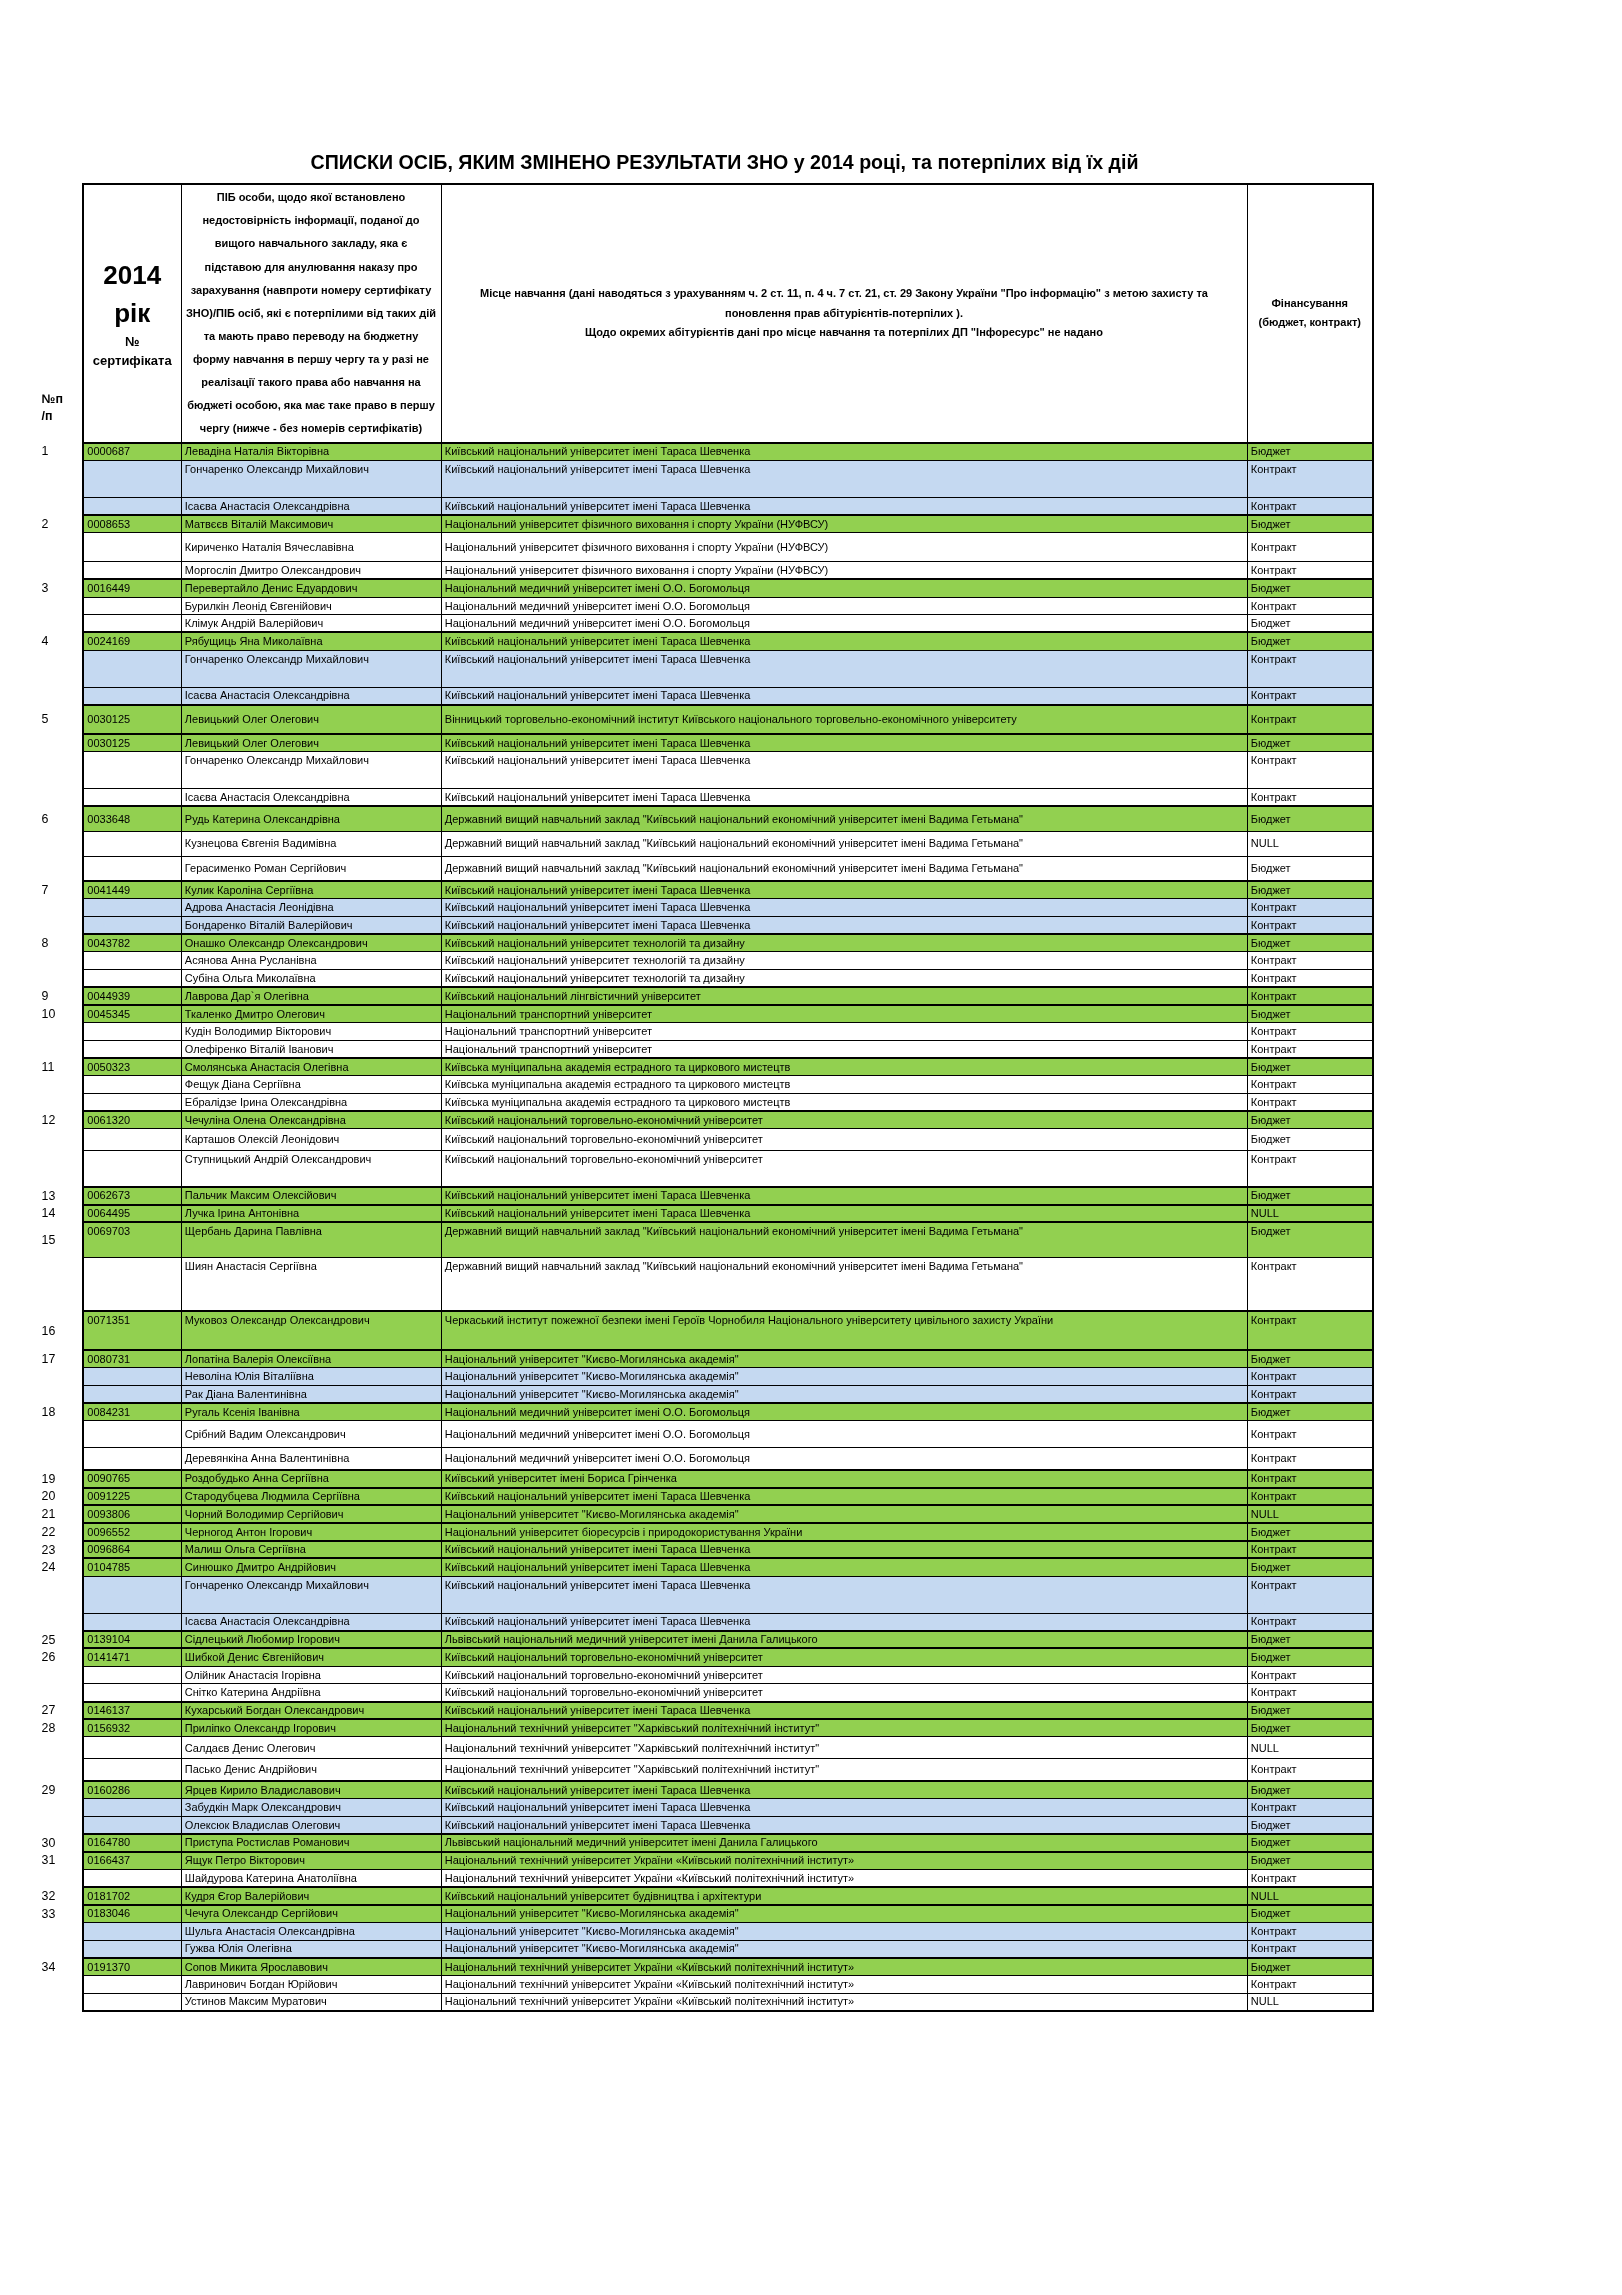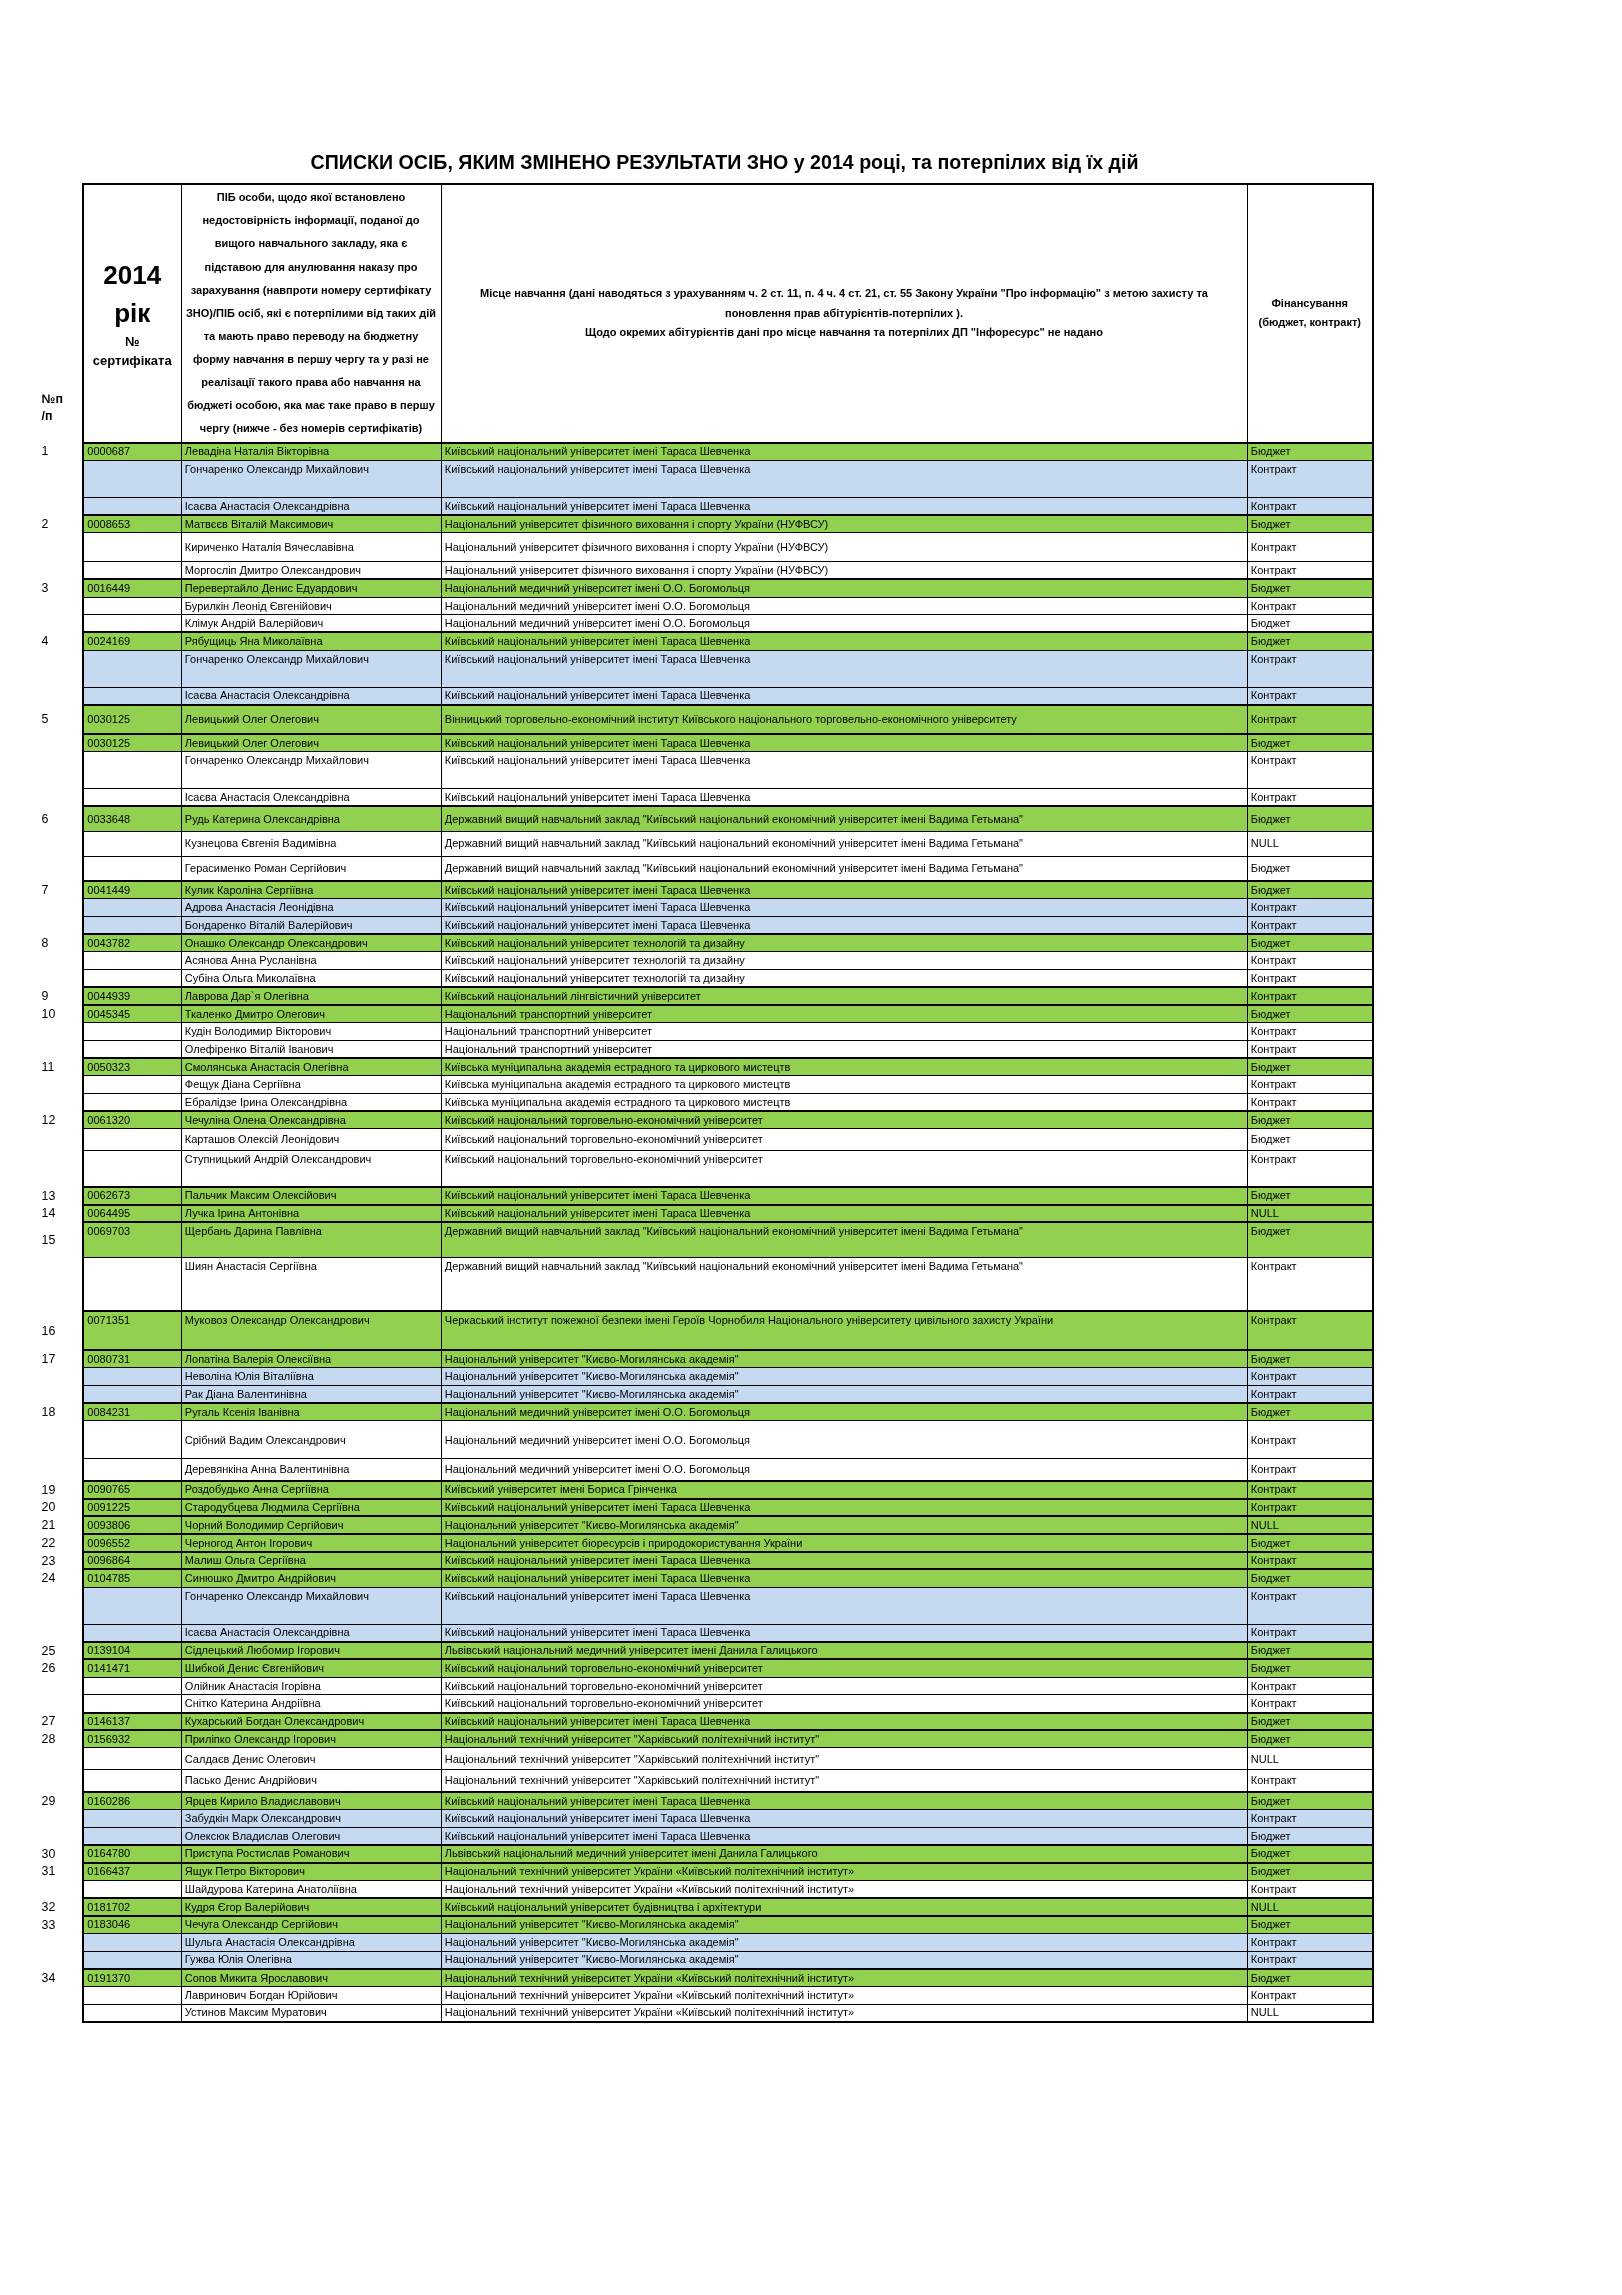--- a/index.html
+++ b/index.html
@@ -116,21 +116,21 @@
         <tr class="hrow">
           <td class="h-num">№п
 /п</td>
           <td class="bcell c-cert">
             <div class="hdr-year">2014</div>
             <div class="hdr-year">рік</div>
             <div class="hdr-small">№</div>
             <div class="hdr-small">сертифіката</div>
           </td>
           <td class="bcell hdr-name">ПІБ особи, щодо якої встановлено недостовірність інформації, поданої до вищого навчального закладу, яка є підставою для анулювання наказу про зарахування (навпроти номеру сертифікату ЗНО)/ПІБ осіб, які є потерпілими від таких дій та мають право переводу на бюджетну форму навчання в першу чергу та у разі не реалізації такого права або навчання на бюджеті особою, яка має таке право в першу чергу (нижче - без номерів сертифікатів)</td>
-          <td class="bcell hdr-place">Місце навчання (дані наводяться з урахуванням ч. 2 ст. 11, п. 4 ч. 4 ст. 21, ст. 55 Закону України "Про інформацію" з метою захисту та поновлення прав абітурієнтів-потерпілих ).
+          <td class="bcell hdr-place">Місце навчання (дані наводяться з урахуванням ч. 2 ст. 11, п. 4 ч. 7 ст. 21, ст. 29 Закону України "Про інформацію" з метою захисту та поновлення прав абітурієнтів-потерпілих ).
 Щодо окремих абітурієнтів дані про місце навчання та потерпілих ДП "Інфоресурс" не надано</td>
           <td class="bcell c-fin hdr-fin">Фінансування (бюджет, контракт)</td>
         </tr>
       </thead>
       <tbody>
           <tr class="g sec">
     <td class="c-num">1</td>
     <td class="bcell c-cert">0000687</td>
     <td class="bcell c-name">Левадіна Наталія Вікторівна</td>
     <td class="bcell c-place">Київський національний університет імені Тараса Шевченка</td>
@@ -430,21 +430,21 @@
     <td class="bcell c-place">Національний університет "Києво-Могилянська академія"</td>
     <td class="bcell c-fin">Контракт</td>
   </tr>
           <tr class="g sec">
     <td class="c-num">18</td>
     <td class="bcell c-cert">0084231</td>
     <td class="bcell c-name">Ругаль Ксенія Іванівна</td>
     <td class="bcell c-place">Національний медичний університет імені О.О. Богомольця</td>
     <td class="bcell c-fin">Бюджет</td>
   </tr>
-          <tr class="w" style="height: 38px;">
+          <tr class="w" style="height: 27px;">
     <td class="c-num"></td>
     <td class="bcell c-cert"></td>
     <td class="bcell c-name">Срібний Вадим Олександрович</td>
     <td class="bcell c-place">Національний медичний університет імені О.О. Богомольця</td>
     <td class="bcell c-fin">Контракт</td>
   </tr>
           <tr class="w" style="height: 22px;">
     <td class="c-num"></td>
     <td class="bcell c-cert"></td>
     <td class="bcell c-name">Деревянкіна Анна Валентинівна</td>

